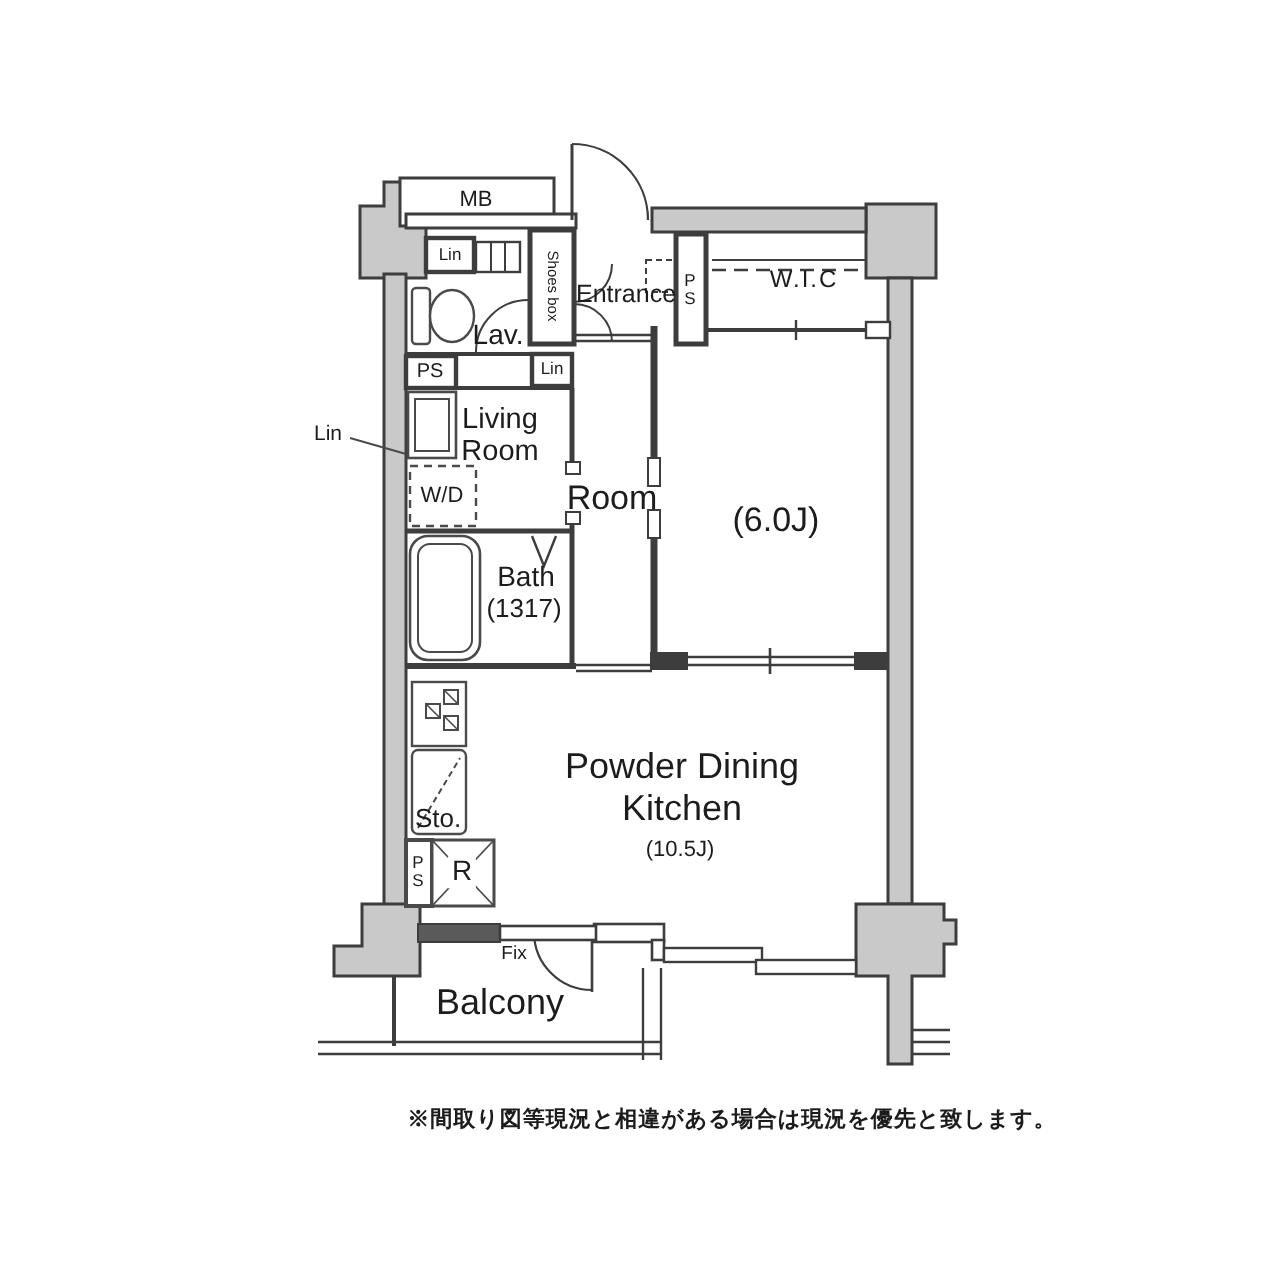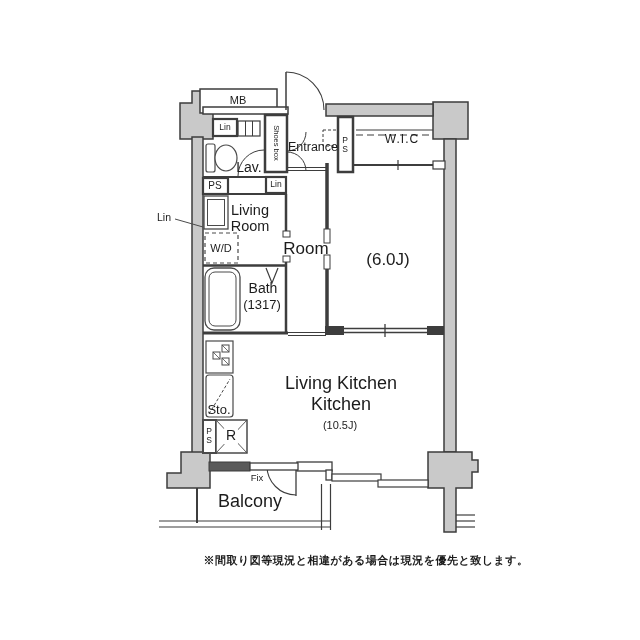--- a/index.html
+++ b/index.html
@@ -139,21 +139,21 @@
   <div class="lbl stack" style="left:345px;top:145px;font-size:8.5px;">PS</div>
   <div class="lbl" style="left:402px;top:140px;font-size:12px;letter-spacing:1px;">W.I.C</div>
   <div class="lbl" style="left:164px;top:218px;font-size:10.5px;">Lin</div>
   <div class="lbl" style="left:250px;top:210px;font-size:14.5px;">Living</div>
   <div class="lbl" style="left:250px;top:226px;font-size:14.5px;">Room</div>
   <div class="lbl" style="left:221px;top:248px;font-size:11px;">W/D</div>
   <div class="lbl" style="left:306px;top:249px;font-size:17px;">Room</div>
   <div class="lbl" style="left:388px;top:260px;font-size:17px;">(6.0J)</div>
   <div class="lbl" style="left:263px;top:289px;font-size:14px;">Bath</div>
   <div class="lbl" style="left:262px;top:305px;font-size:13px;">(1317)</div>
-  <div class="lbl" style="left:341px;top:383px;font-size:18px;">Living Kitchen</div>
+  <div class="lbl" style="left:341px;top:383px;font-size:18px;">Powder Dining</div>
   <div class="lbl" style="left:341px;top:404px;font-size:18px;">Kitchen</div>
   <div class="lbl" style="left:340px;top:425px;font-size:11px;">(10.5J)</div>
   <div class="lbl" style="left:219px;top:410px;font-size:13px;">Sto.</div>
   <div class="lbl stack" style="left:209px;top:436px;font-size:8.5px;">PS</div>
   <div class="lbl rbadge" style="left:231px;top:436px;font-size:14px;">R</div>
   <div class="lbl" style="left:257px;top:478px;font-size:9.5px;">Fix</div>
   <div class="lbl" style="left:250px;top:501px;font-size:18px;">Balcony</div>
   <div class="lbl note" style="left:330px;top:560px;font-size:11px;">※間取り図等現況と相違がある場合は現況を優先と致します。</div>
 
 </div>

